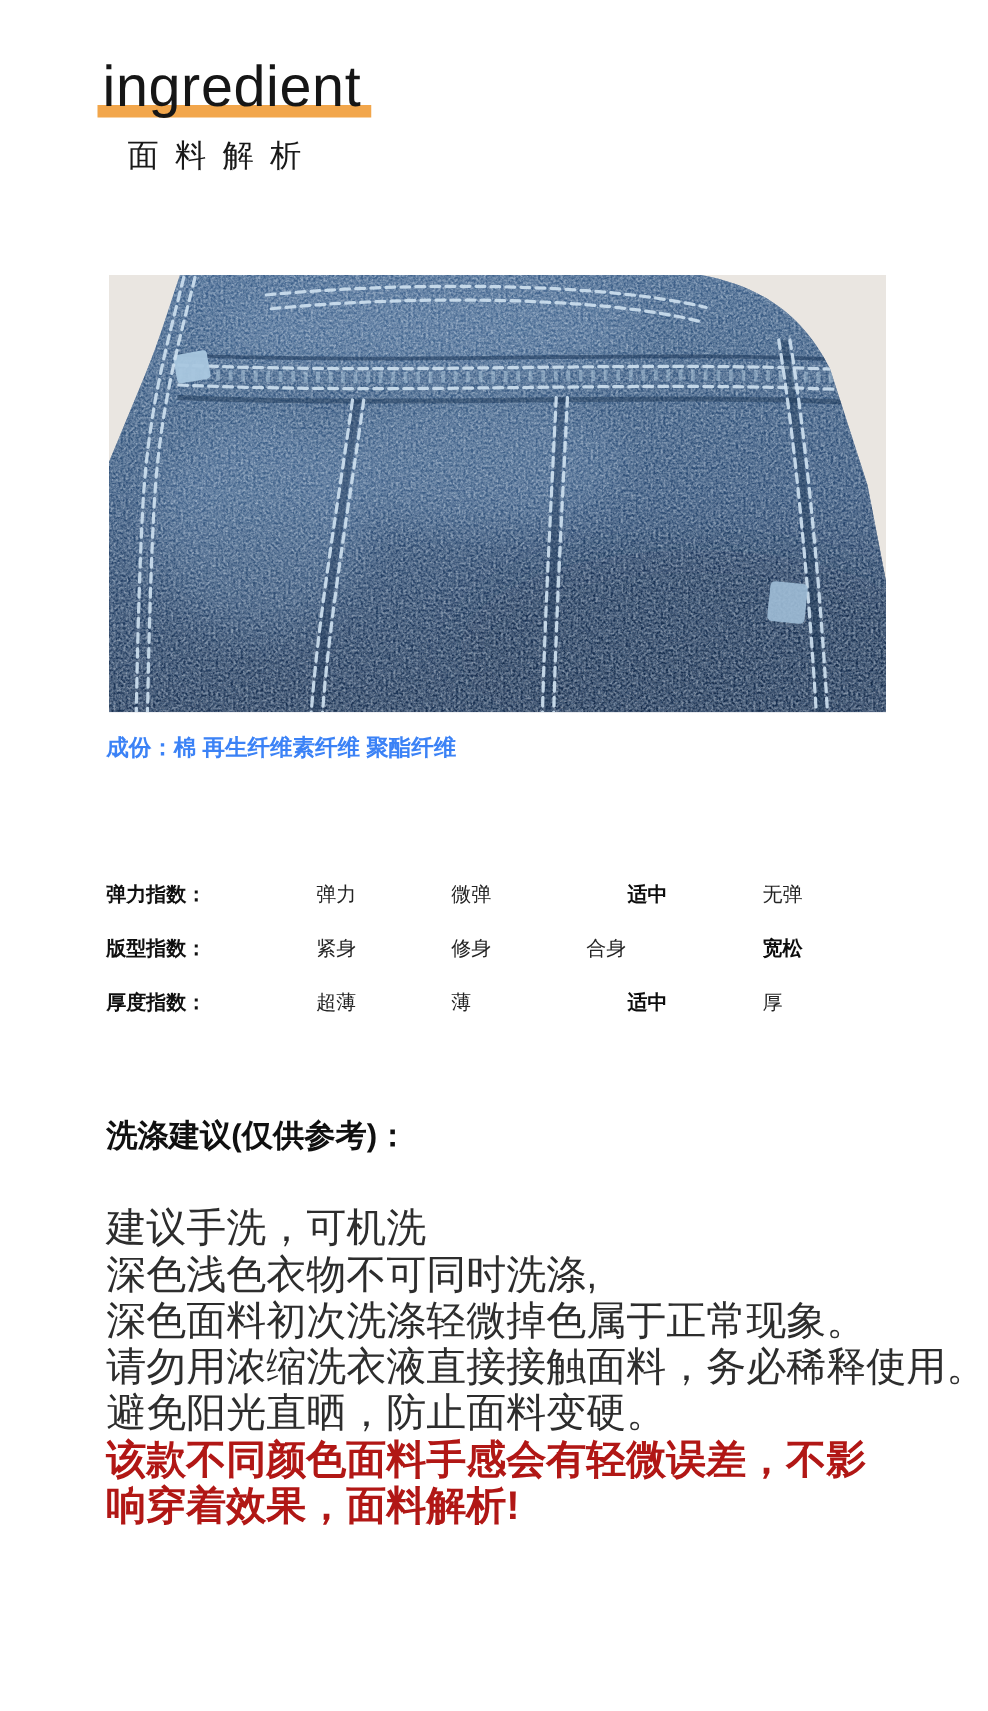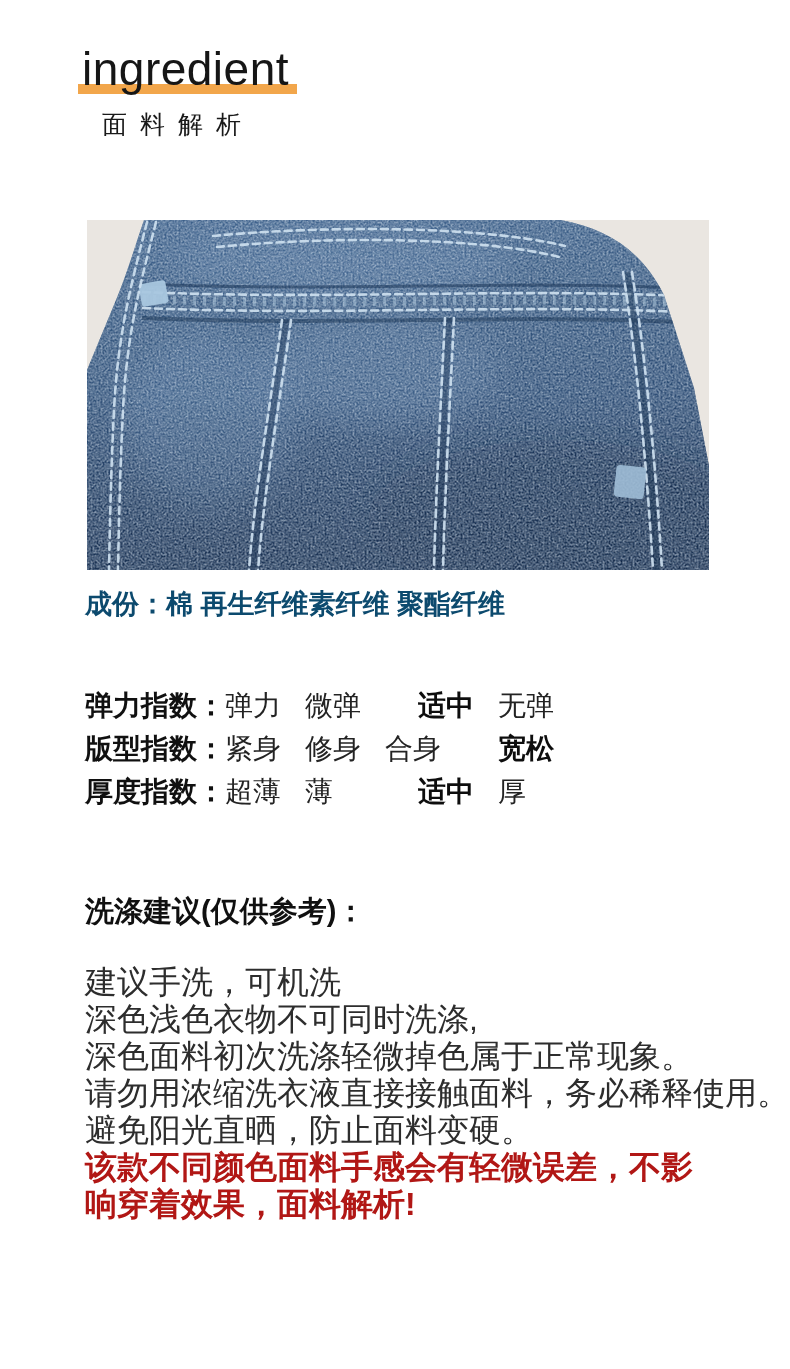--- a/index.html
+++ b/index.html
@@ -35,30 +35,30 @@
     position:absolute; left:87px; top:220px;
     width:622px; height:350px; overflow:hidden;
   }
   .photo svg { display:block; }
   .stitch {
     stroke:#cde0ef; stroke-width:2.6; fill:none;
     stroke-dasharray:7 5; stroke-linecap:round; opacity:0.92;
   }
   .composition {
     position:absolute; left:85px; top:586px;
-    font-size:27px; font-weight:700; color:#0c4a6e;
+    font-size:18px; font-weight:700; color:#3b82f6;
   }
   .idx-block { position:absolute; left:85px; top:684px; }
-  .idx-row { height:43px; display:flex; align-items:center; font-size:28px; white-space:nowrap; }
+  .idx-row { height:43px; display:flex; align-items:flex-end; font-size:16px; white-space:nowrap;gap:28px; }
   .idx-label { width:140px; font-weight:700; color:#101010; flex:0 0 auto; }
   .idx-opt { width:80px; color:#232323; font-weight:400; flex:0 0 auto; }
   .idx-opt.sel { font-weight:700; color:#0d0d0d;margin-left:33px; }
   .wash-title {
     position:absolute; left:85px; top:892px;
-    font-size:29px; font-weight:700; color:#101010;
+    font-size:25px; font-weight:700; color:#101010;
   }
   .wash-body {
     position:absolute; left:85px; top:964px; width:632px;
     font-size:32px; line-height:37px; color:#2d2d2d;
   }
   .wash-line { white-space:nowrap; }
   .notice { font-weight:700; color:var(--notice-color,#B11715); }
 </style>
 </head>
 <body>

